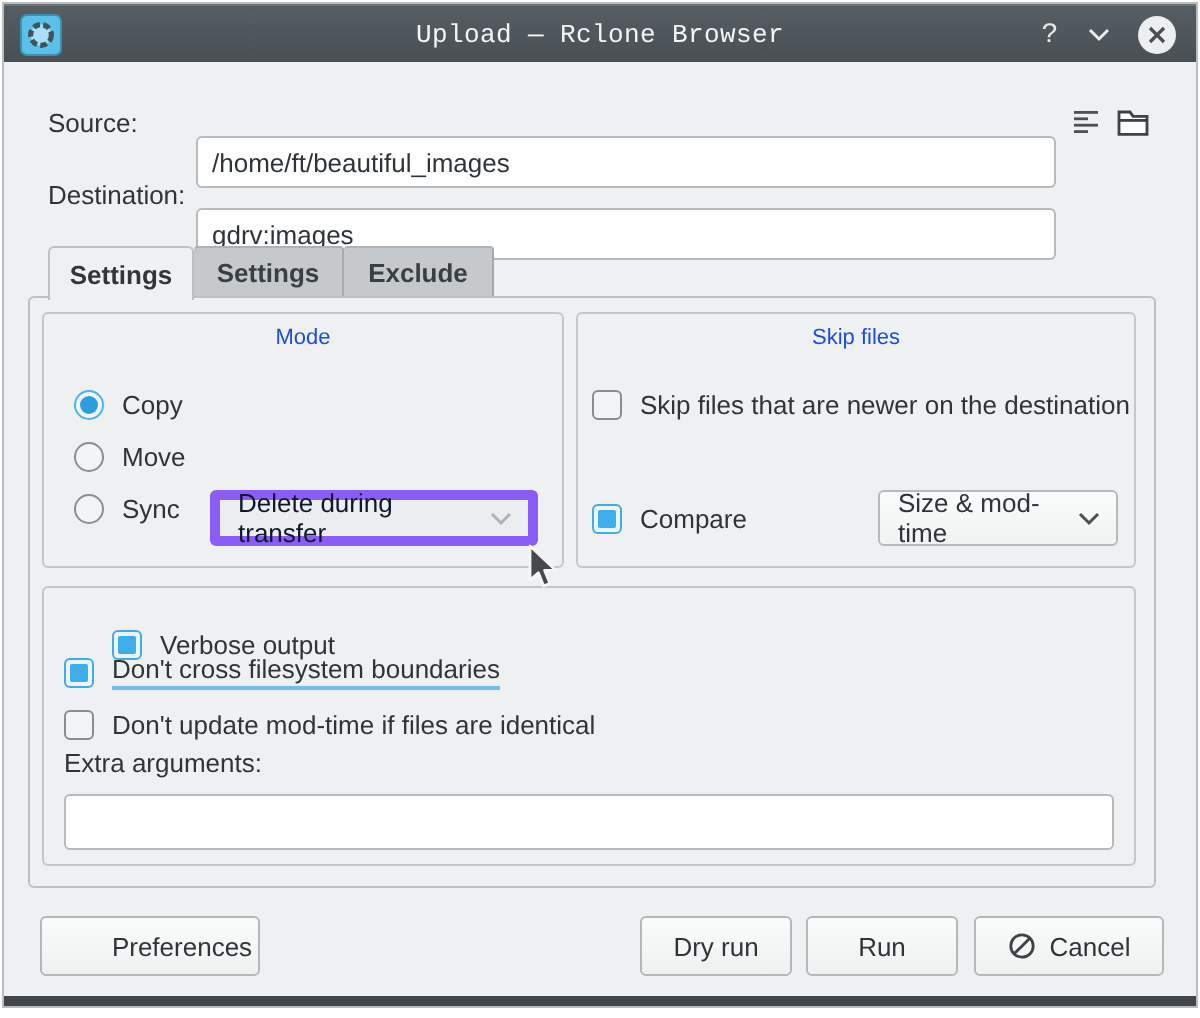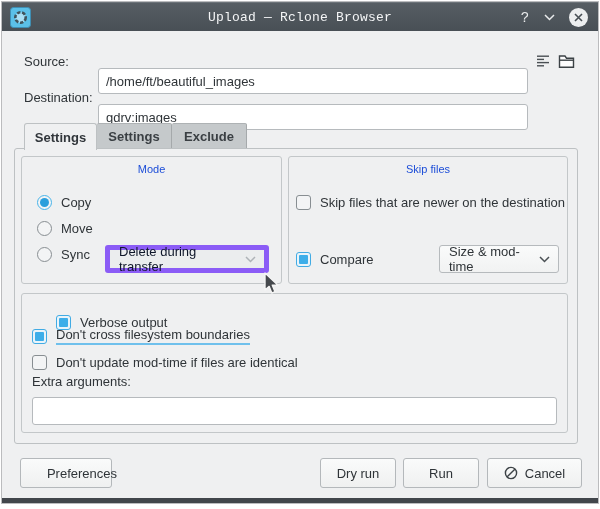--- a/index.html
+++ b/index.html
@@ -99,21 +99,21 @@
     background:#ffffff; border:1px solid #b6babd; border-radius:3px;
     font-family:"Liberation Sans", sans-serif; font-size:13px; color:#2f3438; padding:0 7px; outline:none;
   }
 
   
   .btn {
     position:absolute; top:456px; height:30px;
     background:linear-gradient(#fafbfb,#eff0f0); border:1px solid #b4b8bb; border-radius:3px;
     font-size:13px; color:#2f3438; display:flex; align-items:center; justify-content:center; gap:7px; cursor:pointer;
   }
-  .btn-preferences { left:18px; width:92px;padding-left:32px; }
+  .btn-preferences { left:18px; width:110px;padding-left:32px; }
   .btn-dryrun { left:318px; width:76px; }
   .btn-run { left:401px; width:76px; }
   .btn-cancel { left:485px; width:95px; }
 
   
   .cursor { position:absolute; left:263px; top:272px; z-index:9; pointer-events:none; }
 </style>
 </head>
 <body>
 

